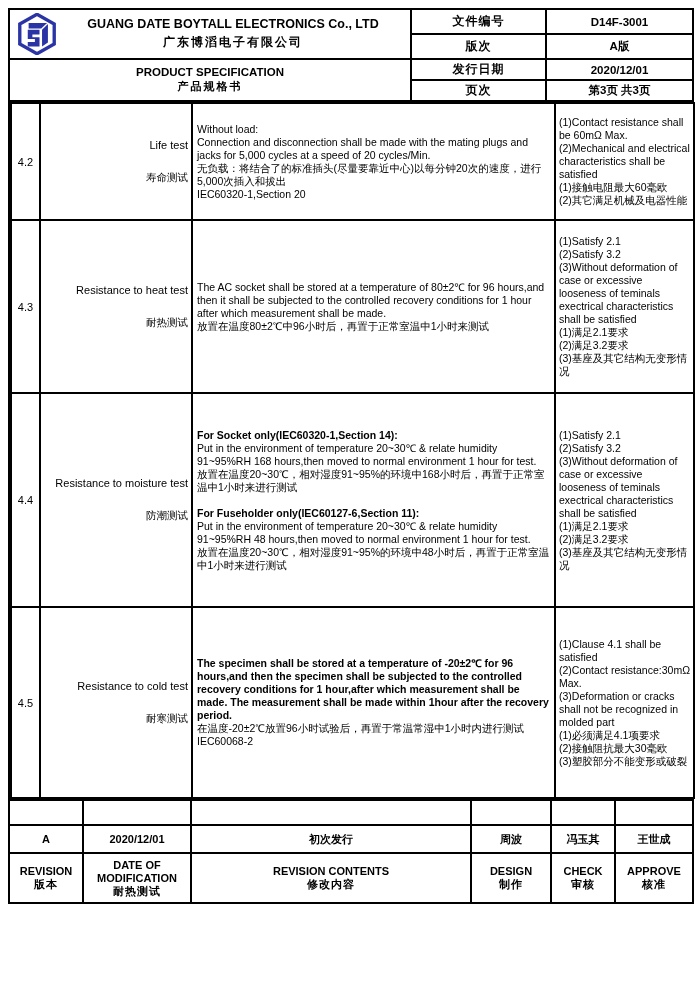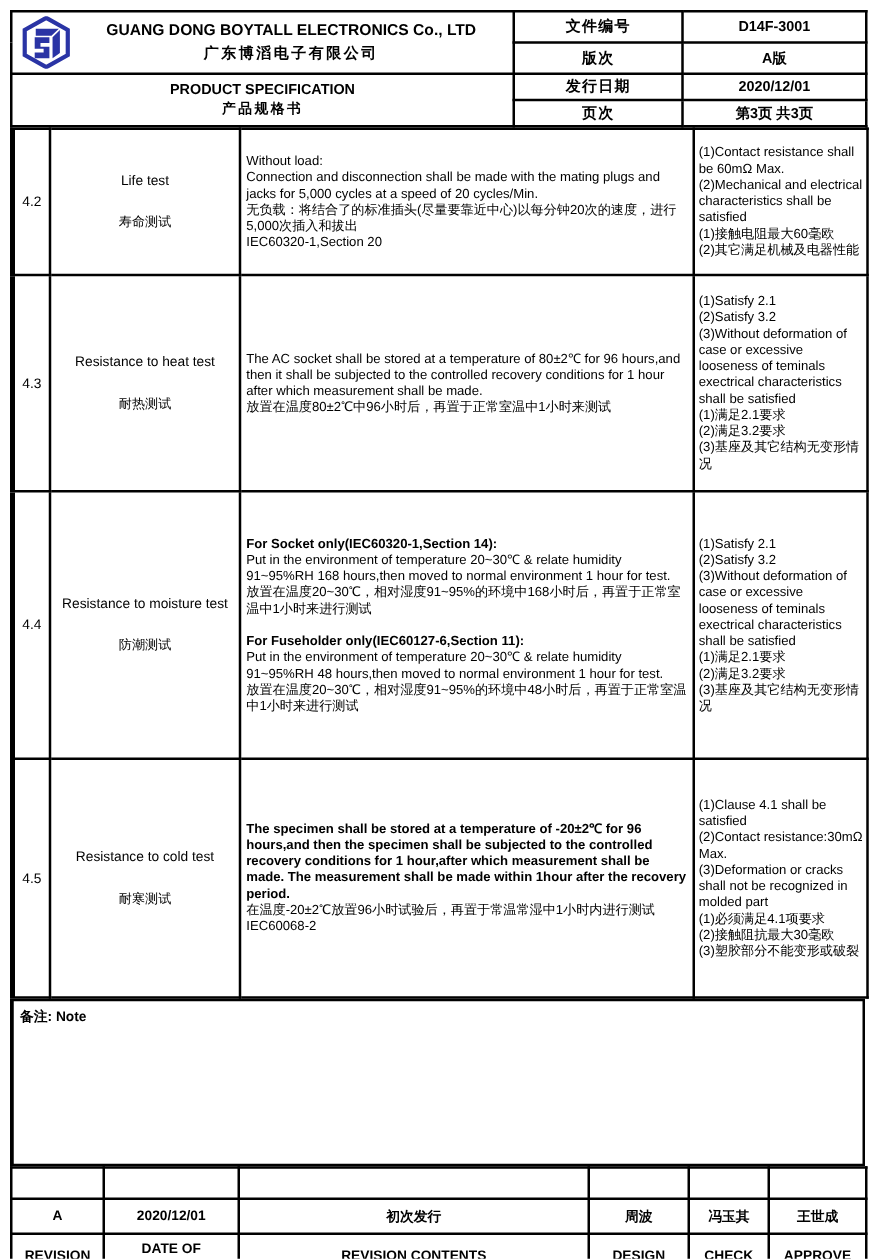--- a/index.html
+++ b/index.html
@@ -32,21 +32,21 @@
   .hdr tr.r3 td{ height:18px; }
   .hdr tr.r4 td{ height:19px;margin-left:12px; }
 
   
   .tests td:first-child{ border-left:4px solid #000; }
   .tests tr:nth-child(1) td{ height:117px; }
   .tests tr:nth-child(2) td{ height:173px; }
   .tests tr:nth-child(3) td{ height:214px; }
   .tests tr:nth-child(4) td{ height:191px; }
   .c-no{ text-align:center; font-size:11px;margin-left:12px; }
-  .c-name{ text-align:center; font-size:11px; }
+  .c-name{ text-align:right; font-size:11px; }
   .c-name .cn{ font-size:10.5px; margin-top:20px; }
   .c-desc{ padding:2px 4px; }
   .c-crit{ padding:2px 3px; }
   .ln{ font-size:10.5px; line-height:13px; }
   .ln.b{ font-weight:bold; }
 
   
   .note-box{
     width:684px; height:134px;
     border:2px solid #000; border-left:3px solid #000;
@@ -80,21 +80,21 @@
         <div class="company-inner">
           <div class="logo-wrap">
             <svg width="42" height="42" viewBox="0 0 100 100">
               <polygon points="50,3 91,26 91,74 50,97 9,74 9,26" fill="none" stroke="#2a34a5" stroke-width="8"></polygon>
               <path d="M30,24 h44 l-14,13 h-30 z" fill="#2a34a5"></path>
               <path d="M62,40 l14,-14 v44 l-14,10 z" fill="#2a34a5"></path>
               <path d="M28,40 h28 v11 h-17 v7 h17 v22 h-28 v-11 h17 v-7 h-17 z" fill="#2a34a5"></path>
             </svg>
           </div>
           <div class="company-text">
-            <div class="company-en">GUANG DONG BOYTALL ELECTRONICS Co., LTD</div>
+            <div class="company-en">GUANG DATE BOYTALL ELECTRONICS Co., LTD</div>
             <div class="company-cn">广东博滔电子有限公司</div>
           </div>
         </div>
       </td>
       <td class="hlabel">文件编号</td>
       <td class="hvalue">D14F-3001</td>
     </tr>
     <tr class="r2">
       <td class="hlabel">版次</td>
       <td class="hvalue">A版</td>
@@ -200,23 +200,20 @@
             <div class="ln">(2)Contact resistance:30mΩ Max.</div>
             <div class="ln">(3)Deformation or cracks shall not be recognized in molded part</div>
             <div class="ln">(1)必须满足4.1项要求</div>
             <div class="ln">(2)接触阻抗最大30毫欧</div>
             <div class="ln">(3)塑胶部分不能变形或破裂</div>
           </td>
         </tr>
       </tbody>
   </table>
 
-  <div class="note-box">
-    <span class="note-label">备注: Note</span>
-  </div>
 
   <table class="foot">
     <colgroup>
       <col style="width:74px">
         <col style="width:108px">
         <col style="width:280px">
       <col style="width:80px">
         <col style="width:64px">
         <col style="width:78px">
     </colgroup>

